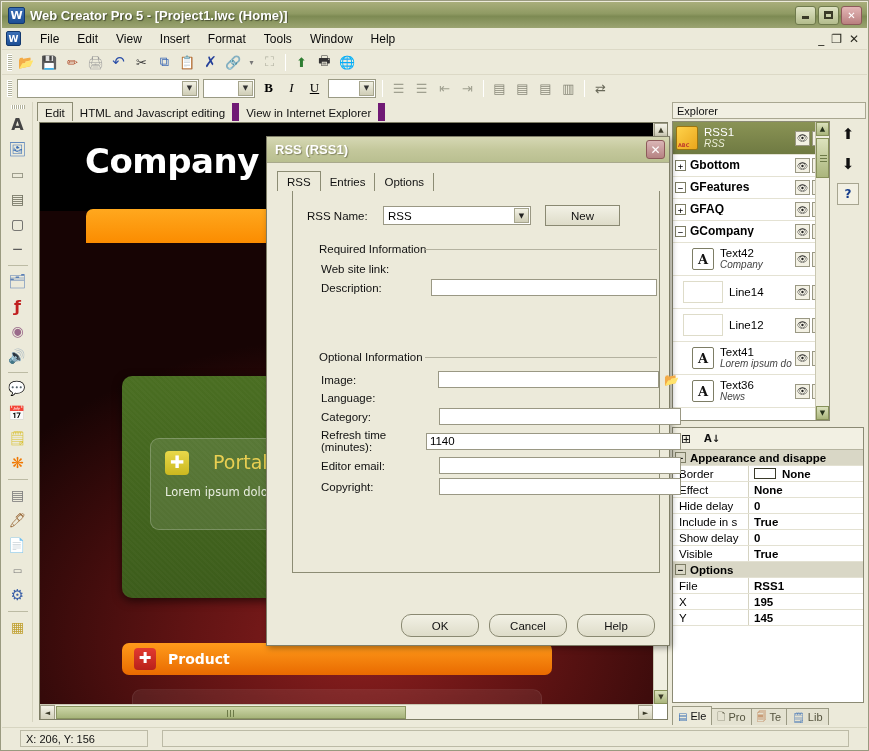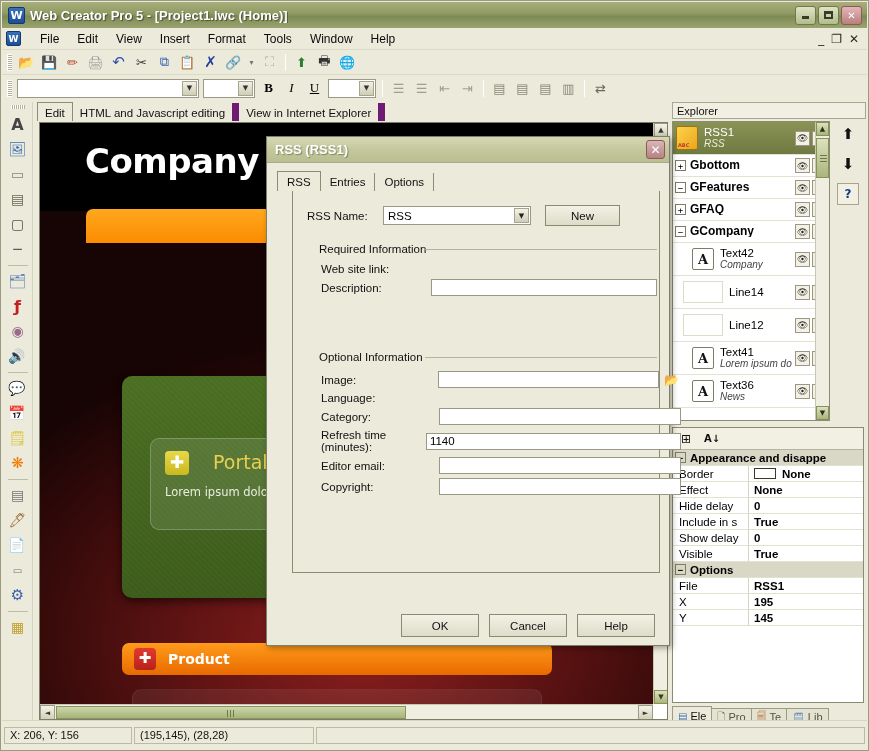--- a/index.html
+++ b/index.html
@@ -341,23 +341,23 @@
   
   .rp-tabs { display:flex; align-items:flex-end; height:19px; margin-top:3px; }
   .rp-tab { display:flex;align-items:center;gap:3px;height:17px;padding:0 5px;
     border:1px solid #9b9a84; border-bottom:none; background:#e4e2d1; font-size:11px; color:#55543f;
     margin-right:-1px; }
   .rp-tab.active { background:#eceada; height:19px; color:#111; font-weight:normal; }
   .rp-tab .ti { font-size:10px; font-family:"DejaVu Sans",sans-serif; }
 
   
   .statusbar {
-    position:absolute; left:1px; right:1px; bottom:1px; height:29px;
+    position:absolute; left:1px; right:1px; bottom:1px; height:22px;
     background:#eceada; border-top:1px solid #d7d5c1;
-    display:flex; align-items:center; padding: 0 2px; gap:2px;
+    display:flex; align-items:center; padding: 0 18px; gap:14px;
   }
   .sb-cell { height:17px; border:1px solid #bcbaa6; background:#eceada;
     display:flex; align-items:center; padding:0 5px; font-size:11px; color:#111; }
   .sb-cell.w1 { width:128px; }
   .sb-cell.w2 { width:180px; }
   .sb-cell.grow { flex:1; }
 
   
   .dialog {
     position:absolute; left:265px; top:135px; width:404px; height:510px;
@@ -407,21 +407,21 @@
     border:1px solid #8a8972; background: linear-gradient(to bottom,#f2f1e5,#dedcc9);
     height:21px; display:flex; align-items:center; justify-content:center;
     font-size:11.5px; color:#111;
   }
   .group-cap { position:absolute; font-size:11.5px; color:#111; background:#eceada; padding:0 4px; }
   .group-line { position:absolute; height:1px; background:#b4b2a0; }
   .open-ico { width:18px;height:16px;display:flex;align-items:center;justify-content:center;font-size:12px;
     font-family:"DejaVu Sans",sans-serif; }
   .dlg-footer { position:absolute; left:0; right:0; bottom:8px; display:flex; justify-content:flex-end;
     gap:10px; padding-right:14px; }
-  .dlg-footer .btn { width:78px; height:23px; }
+  .dlg-footer .btn { width:78px; height:23px;border-radius:10px; }
 </style>
 </head>
 <body>
 
 <div class="app">
 
   <div class="titlebar">
     <div class="title-icon">W</div>
     <div class="title-text">Web Creator Pro 5 - [Project1.lwc (Home)]</div>
     <div class="title-btns">
@@ -797,21 +797,20 @@
       </div>
       <div class="rp-tab">
         <span class="ti" style="color:#3a6fb5">🗒</span>
         <span>Lib</span>
       </div>
     </div>
   </div>
 
   <div class="statusbar">
     <div class="sb-cell w1">X: 206, Y: 156</div>
-    <div class="sb-cell w2">(195,145), (28,28)</div>
     <div class="sb-cell grow"></div>
   </div>
 
   <div class="dialog">
     <div class="dlg-title">
       <div class="t">RSS (RSS1)</div>
       <div class="dlg-close">✕</div>
     </div>
 
     <div class="dlg-body">

